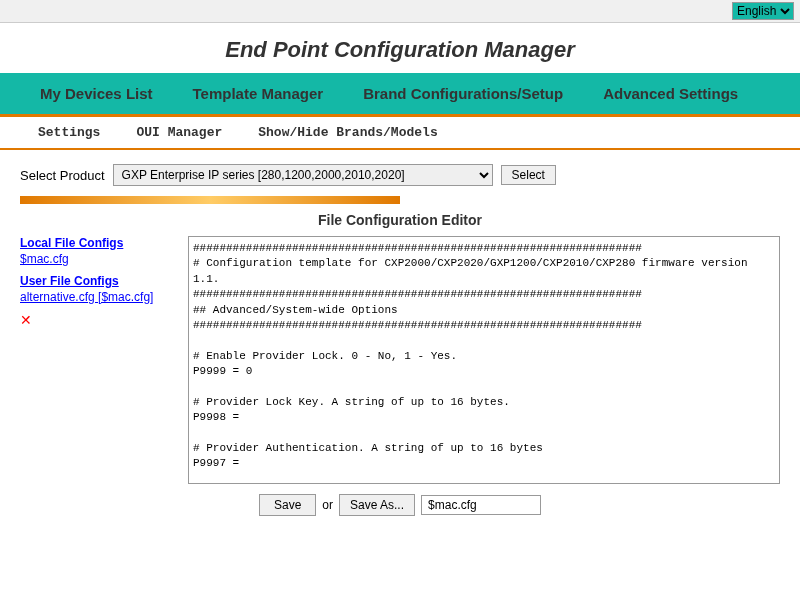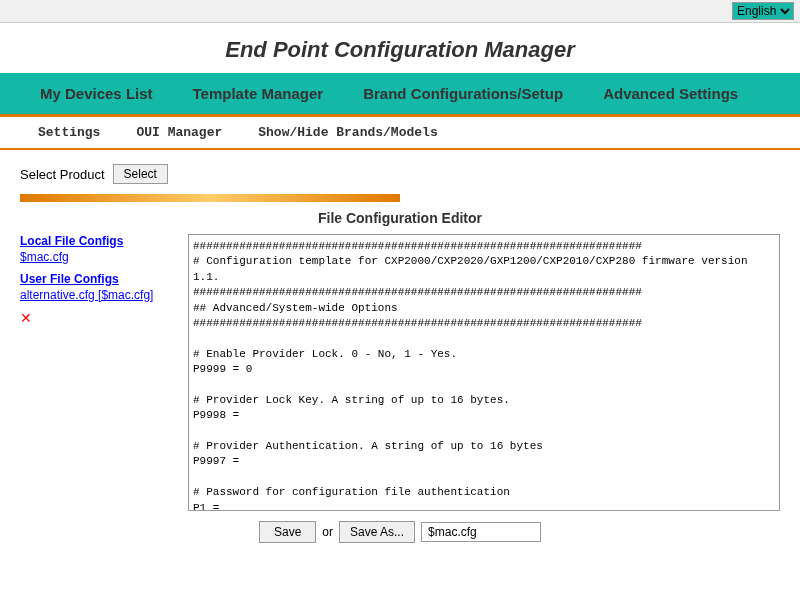--- a/index.html
+++ b/index.html
@@ -109,21 +109,21 @@
       font-size: 14px;
       font-weight: bold;
       color: #333;
       margin-bottom: 8px;
     }
 
     
     .editor-area {
       display: flex;
       gap: 8px;
-      height: 277px;
+      height: 248px;
     }
 
     
     .left-panel {
       width: 160px;
       flex-shrink: 0;
     }
     .config-section-title {
       font-size: 12px;
       font-weight: bold;
@@ -223,20 +223,23 @@
 <nav class="sub-nav">
   <div class="sub-nav-item">Settings</div>
   <div class="sub-nav-item">OUI Manager</div>
   <div class="sub-nav-item">Show/Hide Brands/Models</div>
 </nav>
 
 <div class="content">
 
   <div class="product-select-row">
     <span class="product-select-label">Select Product</span>
+    <select class="product-select">
+      <option>GXP Enterprise IP series [280,1200,2000,2010,2020]</option>
+    </select>
     <button class="select-btn">Select</button>
   </div>
 
   <div class="gradient-bar"></div>
 
   <div class="file-config-title">File Configuration Editor</div>
 
   <div class="editor-area">
 
     <div class="left-panel">

